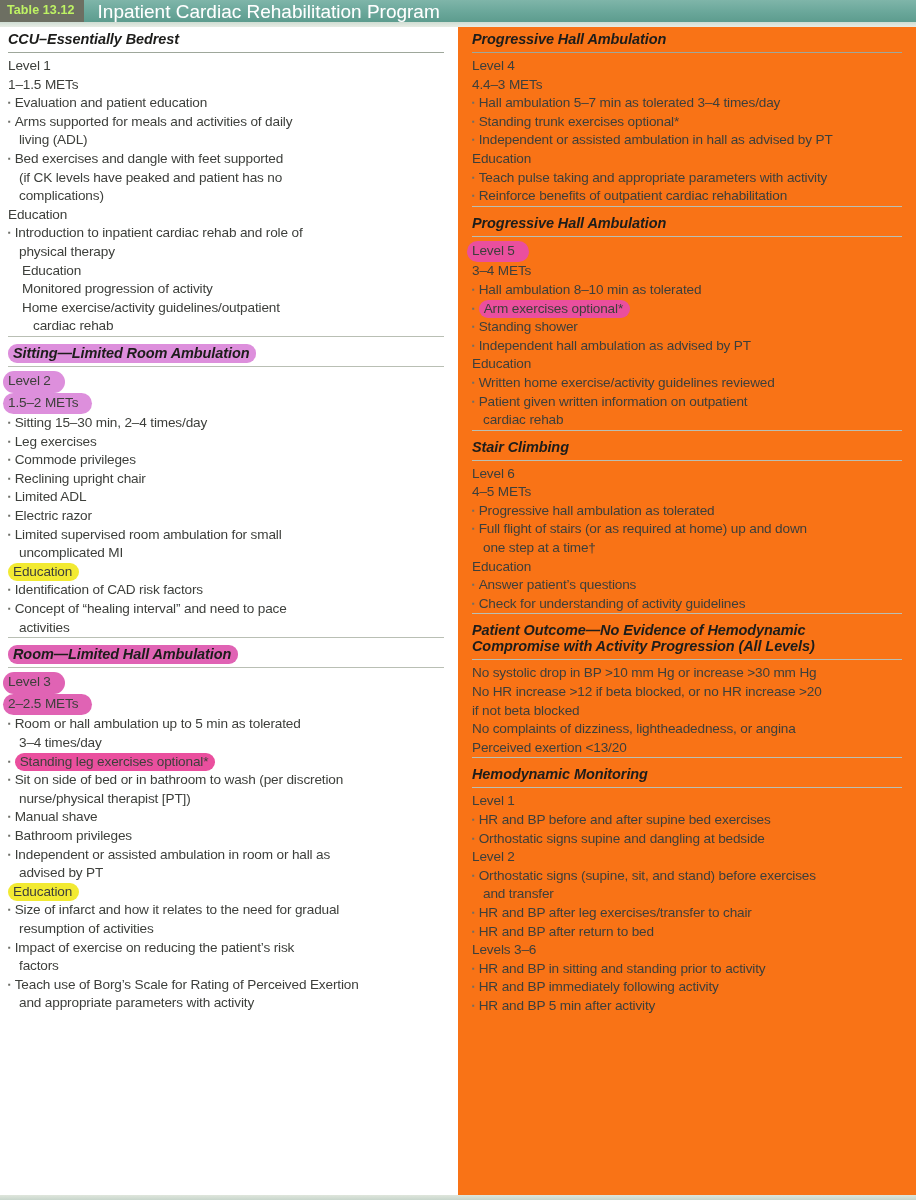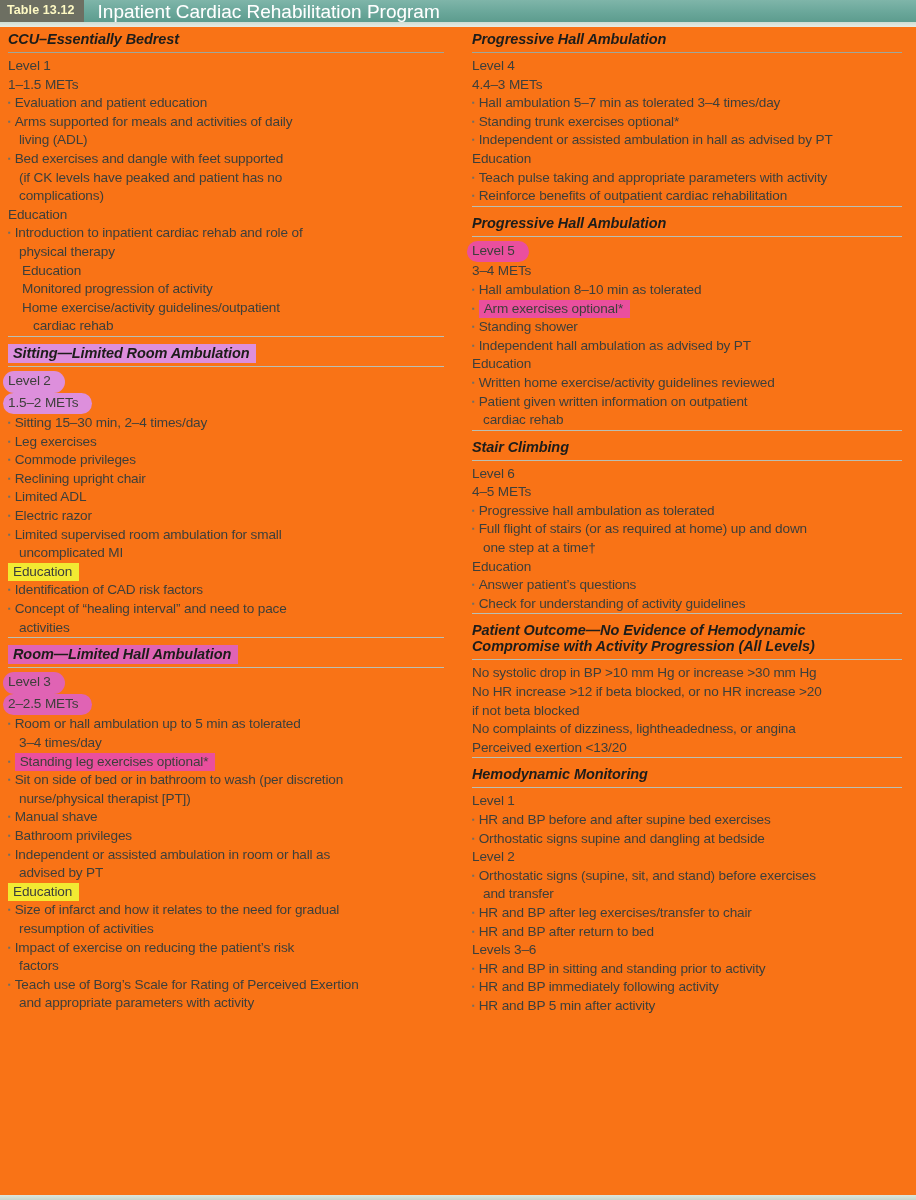--- a/index.html
+++ b/index.html
@@ -25,21 +25,21 @@
     overflow: hidden;
   }
   .header-grad {
     position: absolute; inset: 0;
     background: linear-gradient(180deg, #7fb5a9 0%, #6aa79a 55%, #5d9c8e 100%);
   }
   .table-number {
     position: relative;
     z-index: 2;
     background: #6d6f62;
-    color: #fef9c3;
+    color: #bef264;
     font-weight: bold;
     font-size: 12.5px;
     letter-spacing: .1px;
     padding: 3px 9px 4px 7px;
     margin-left: 0;
     line-height: 1;
     height: 100%;
     display: flex;
     align-items: center;
   }
@@ -60,21 +60,21 @@
   .columns {
     display: flex;
     width: 916px;
     height: 1173px;
     background: #eceee4;
   }
   .col {
     position: relative;
     padding: 0 14px 0 8px;
   }
-  .col-left  { width: 458px; background: #f97316; }
+  .col-left  { width: 458px; background: #ffffff; }
   .col-right { width: 458px; background: #f97316; padding-left: 14px; }
 
   
   .sect-head {
     font-style: italic;
     font-weight: bold;
     font-size: 14.5px;
     color: #1d1d1b;
     padding: 4px 0 5px 0;
     letter-spacing: -.1px;
@@ -114,21 +114,21 @@
   }
   .cont { padding-left: 11px; }
   .cont-sub { padding-left: 25px; }
 
   
   .mark {
     position: relative;
     z-index: 1;
     display: inline;
     padding: 1px 7px 2px 5px;
-    border-radius: 0;
+    border-radius: 9px;
     box-decoration-break: clone;
     -webkit-box-decoration-break: clone;
   }
   .mark-yellow   { background: #f2ea32; }
   .mark-orchid   { background: #dd8fdc; }
   .mark-magenta  { background: #e063b4; }
   .mark-pink     { background: #ea4f9e; }
 
   .markblock {
     display: inline-block;

